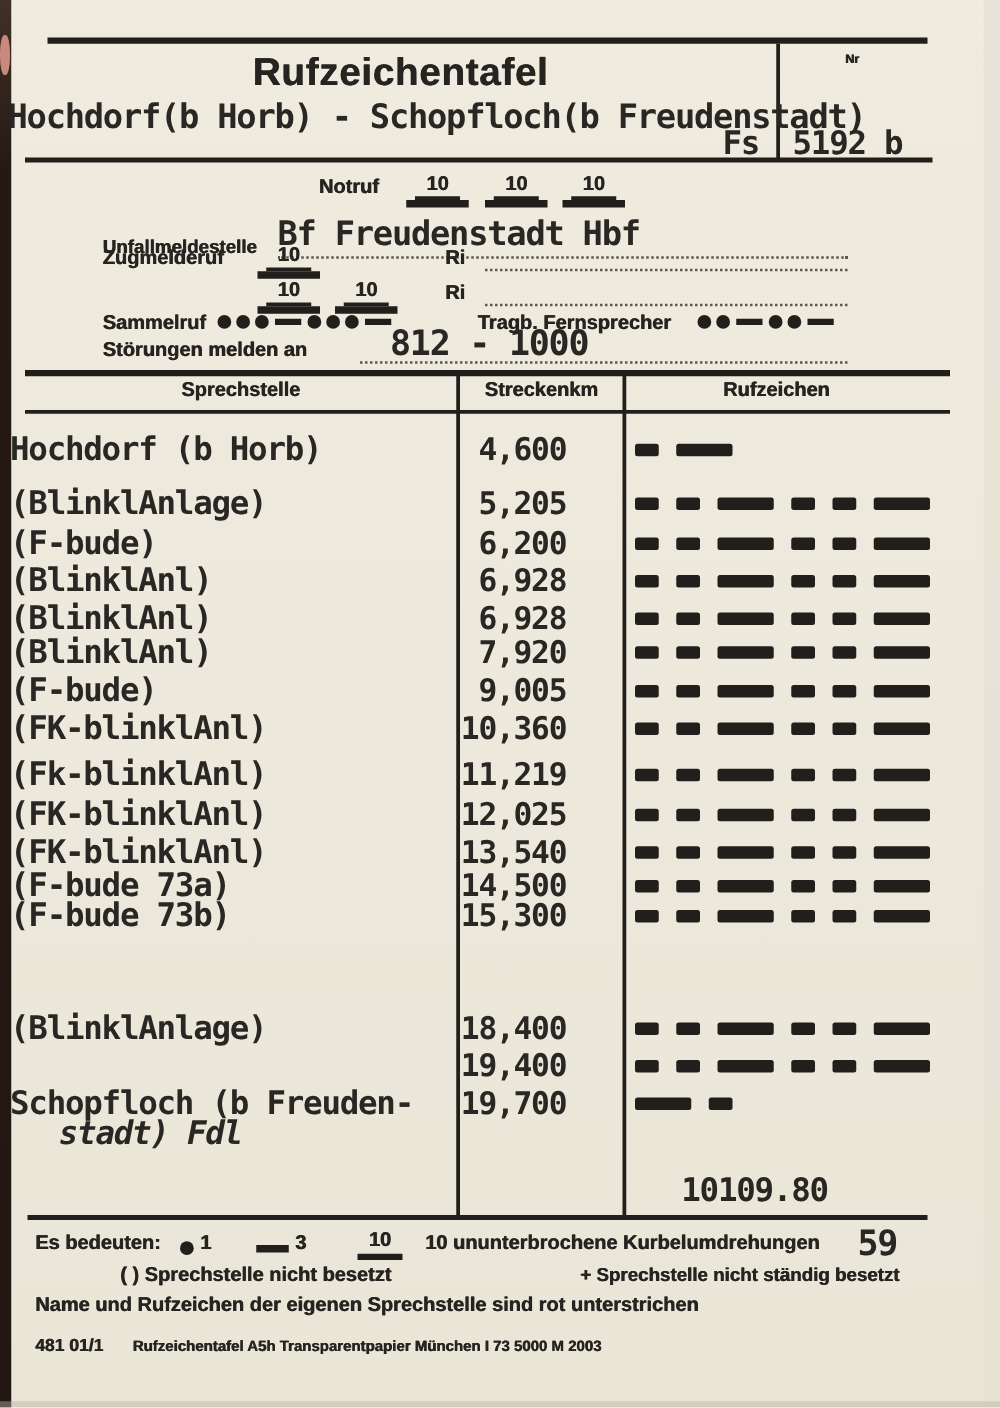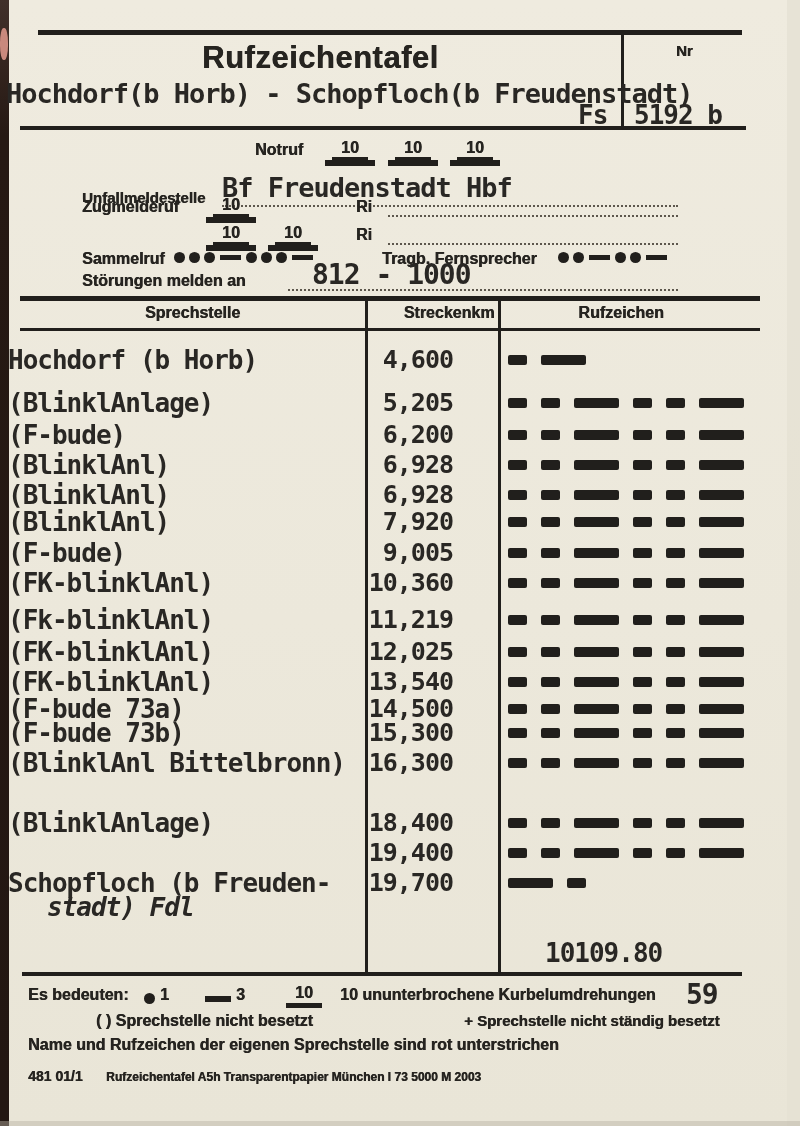--- a/index.html
+++ b/index.html
@@ -39,21 +39,21 @@
 <body>
 
 <div class="abs edge-left"></div>
 <div class="abs stain"></div>
 <div class="abs edge-right"></div>
 <div class="abs edge-bottom"></div>
 
 <div class="abs rule" style="left:38px;top:30px;width:704px;height:5px;"></div>
 <div class="abs vline" style="left:621px;top:35px;width:3px;height:93px;"></div>
 <div class="abs blabel" style="left:202px;top:40px;font-size:31px;letter-spacing:0.5px;">Rufzeichentafel</div>
-<div class="abs blabel" style="left:676px;top:42px;font-size:15px;">Nr</div>
+<div class="abs blabel" style="left:676px;top:42px;font-size:10px;">Nr</div>
 <div class="abs typed" style="left:6px;top:78px;font-size:27px;">Hochdorf(b Horb) - Schopfloch(b Freudenstadt)</div>
 <div class="abs typed" style="left:578px;top:100px;font-size:26px;">Fs</div>
 <div class="abs typed" style="left:634px;top:100px;font-size:26px;">5192 b</div>
 <div class="abs rule" style="left:20px;top:126px;width:726px;height:4px;"></div>
 
 <div class="abs blabel" style="left:255px;top:141px;font-size:16px;">Notruf</div>
 <div class="abs" style="left:322px;top:139px;width:56px;text-align:center;">
   <span class="blabel u10" style="font-size:16px;">10</span>
   <div class="tbar"></div>
 </div>
@@ -109,21 +109,21 @@
     <span class="dot"></span>
     <span class="dash"></span>
   </div>
 
 <div class="abs blabel" style="left:82px;top:272px;font-size:16px;">Störungen melden an</div>
 <div class="abs dotline" style="left:288px;top:288px;width:390px;"></div>
 <div class="abs typed" style="left:312px;top:258px;font-size:28px;">812 - 1000</div>
 
 <div class="abs rule" style="left:20px;top:296px;width:740px;height:5px;"></div>
 <div class="abs blabel" style="left:20px;top:304px;width:345px;text-align:center;font-size:16px;">Sprechstelle</div>
-<div class="abs blabel" style="left:368px;top:304px;width:130px;text-align:center;font-size:16px;margin-left:16px;">Streckenkm</div>
+<div class="abs blabel" style="left:368px;top:304px;width:130px;text-align:center;font-size:16px;">Streckenkm</div>
 <div class="abs blabel" style="left:501px;top:304px;width:240px;text-align:center;font-size:16px;">Rufzeichen</div>
 <div class="abs rule" style="left:20px;top:328px;width:740px;height:3px;"></div>
 <div class="abs vline" style="left:365px;top:296px;width:3px;height:678px;"></div>
 <div class="abs vline" style="left:498px;top:296px;width:3px;height:678px;"></div>
 
 <div class="abs" id="rows" style="left:0;top:0;width:760px;height:1114px;">
     <div class="trow" style="top: 345px;">
       <div class="cell-name typed">Hochdorf (b Horb)</div>
       <div class="cell-km typed">4,600</div>
       <div class="cell-code coderow">
@@ -259,32 +259,20 @@
         <span class="bar-s"></span>
         <span class="bar-l"></span>
         <span class="bar-s"></span>
         <span class="bar-s"></span>
         <span class="bar-l"></span>
       </div>
     </div>
     <div class="trow" style="top: 718px;">
       <div class="cell-name typed">(F-bude 73b)</div>
       <div class="cell-km typed">15,300</div>
-      <div class="cell-code coderow">
-        <span class="bar-s"></span>
-        <span class="bar-s"></span>
-        <span class="bar-l"></span>
-        <span class="bar-s"></span>
-        <span class="bar-s"></span>
-        <span class="bar-l"></span>
-      </div>
-    </div>
-    <div class="trow" style="top: 748px;">
-      <div class="cell-name typed">(BlinklAnl Bittelbronn)</div>
-      <div class="cell-km typed">16,300</div>
       <div class="cell-code coderow">
         <span class="bar-s"></span>
         <span class="bar-s"></span>
         <span class="bar-l"></span>
         <span class="bar-s"></span>
         <span class="bar-s"></span>
         <span class="bar-l"></span>
       </div>
     </div>
     <div class="trow" style="top: 808px;">

